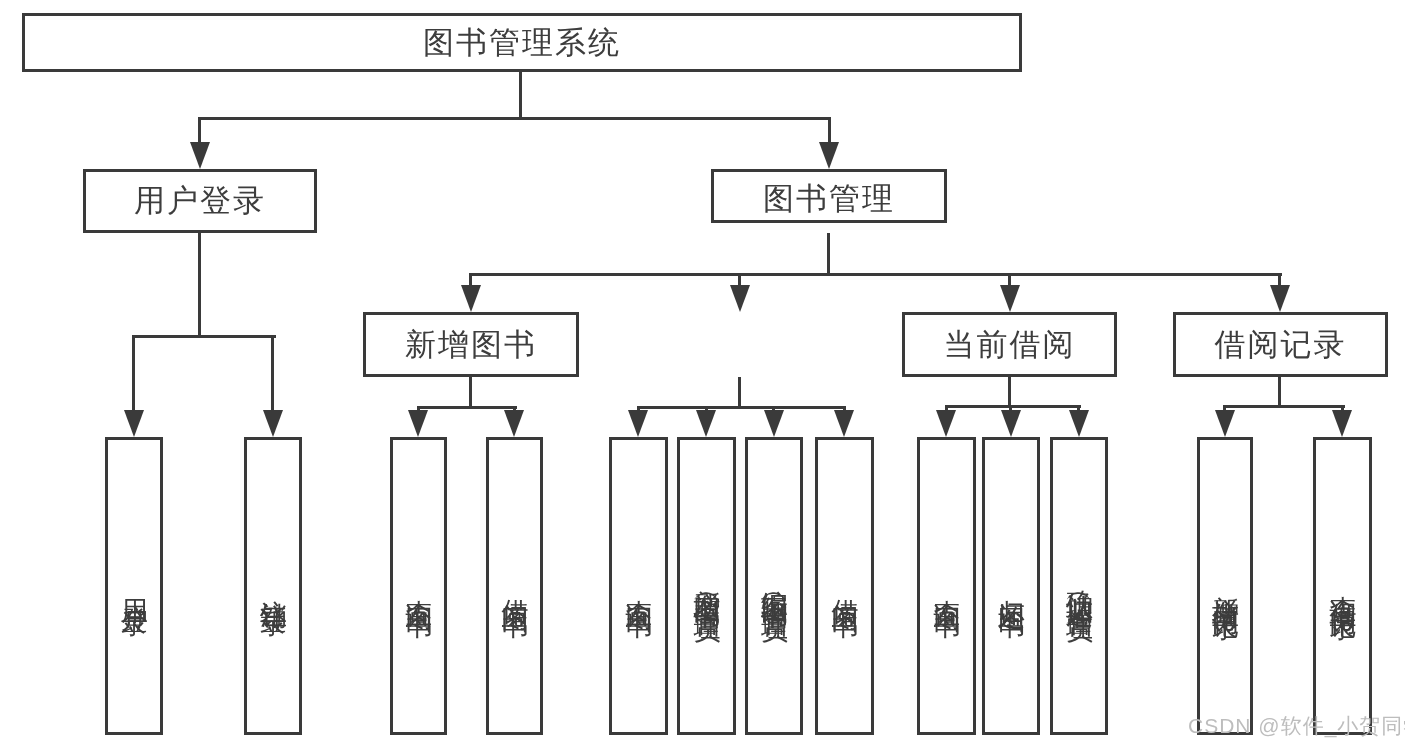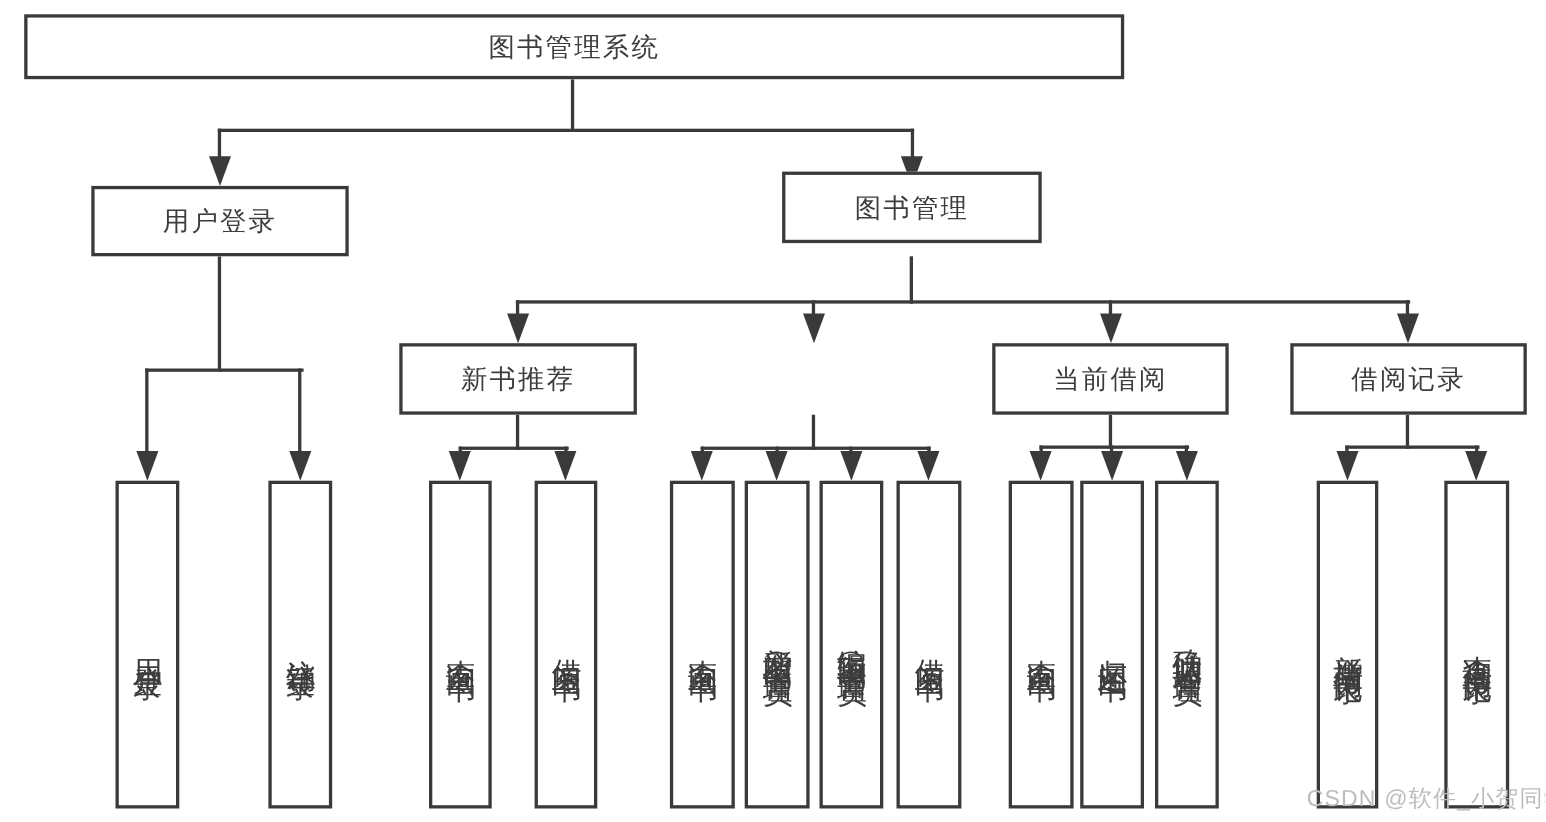--- a/index.html
+++ b/index.html
@@ -15,21 +15,21 @@
   }
   .hline,.vline{position:absolute;background:var(--line);}
   .arr{
     position:absolute;width:0;height:0;
     border-left:10px solid transparent;border-right:10px solid transparent;
     border-top:27px solid var(--line);
   }
   .hbox{
     position:absolute;box-sizing:border-box;border:3px solid var(--line);
     background:var(--background);display:flex;align-items:center;justify-content:center;
-    font-size:24px;letter-spacing:2px;color:var(--text);white-space:nowrap;
+    font-size:31px;letter-spacing:2px;color:var(--text);white-space:nowrap;
   }
   .vbox{
     position:absolute;box-sizing:border-box;border:3px solid var(--line);
     background:var(--background);display:flex;align-items:center;justify-content:center;
     color:var(--text);top:437px;height:298px;
   }
   .vbox span{
     writing-mode:vertical-rl;text-orientation:mixed;
     font-size:27px;letter-spacing:4px;line-height:1;
   }
@@ -102,26 +102,26 @@
   <div class="vline" style="left:1341px;top:405px;width:3px;height:12px;"></div>
   <div class="arr" style="left:1332px;top:410px;"></div>
 
   <div class="hbox" style="left:22px;top:13px;width:1000px;height:59px;">
     <span>图书管理系统</span>
   </div>
 
   <div class="hbox" style="left:83px;top:169px;width:234px;height:64px;">
     <span>用户登录</span>
   </div>
-  <div class="hbox" style="left:711px;top:156px;width:236px;height:65px;">
+  <div class="hbox" style="left:711px;top:169px;width:236px;height:54px;align-items:flex-end;">
     <span>图书管理</span>
   </div>
 
   <div class="hbox" style="left:363px;top:312px;width:216px;height:65px;">
-    <span>新书推荐</span>
+    <span>新增图书</span>
   </div>
   <div class="hbox" style="left:902px;top:312px;width:215px;height:65px;">
     <span>当前借阅</span>
   </div>
   <div class="hbox" style="left:1173px;top:312px;width:215px;height:65px;">
     <span>借阅记录</span>
   </div>
 
   <div class="vbox" style="left:105px;width:58px;">
     <span>用户登录</span>

